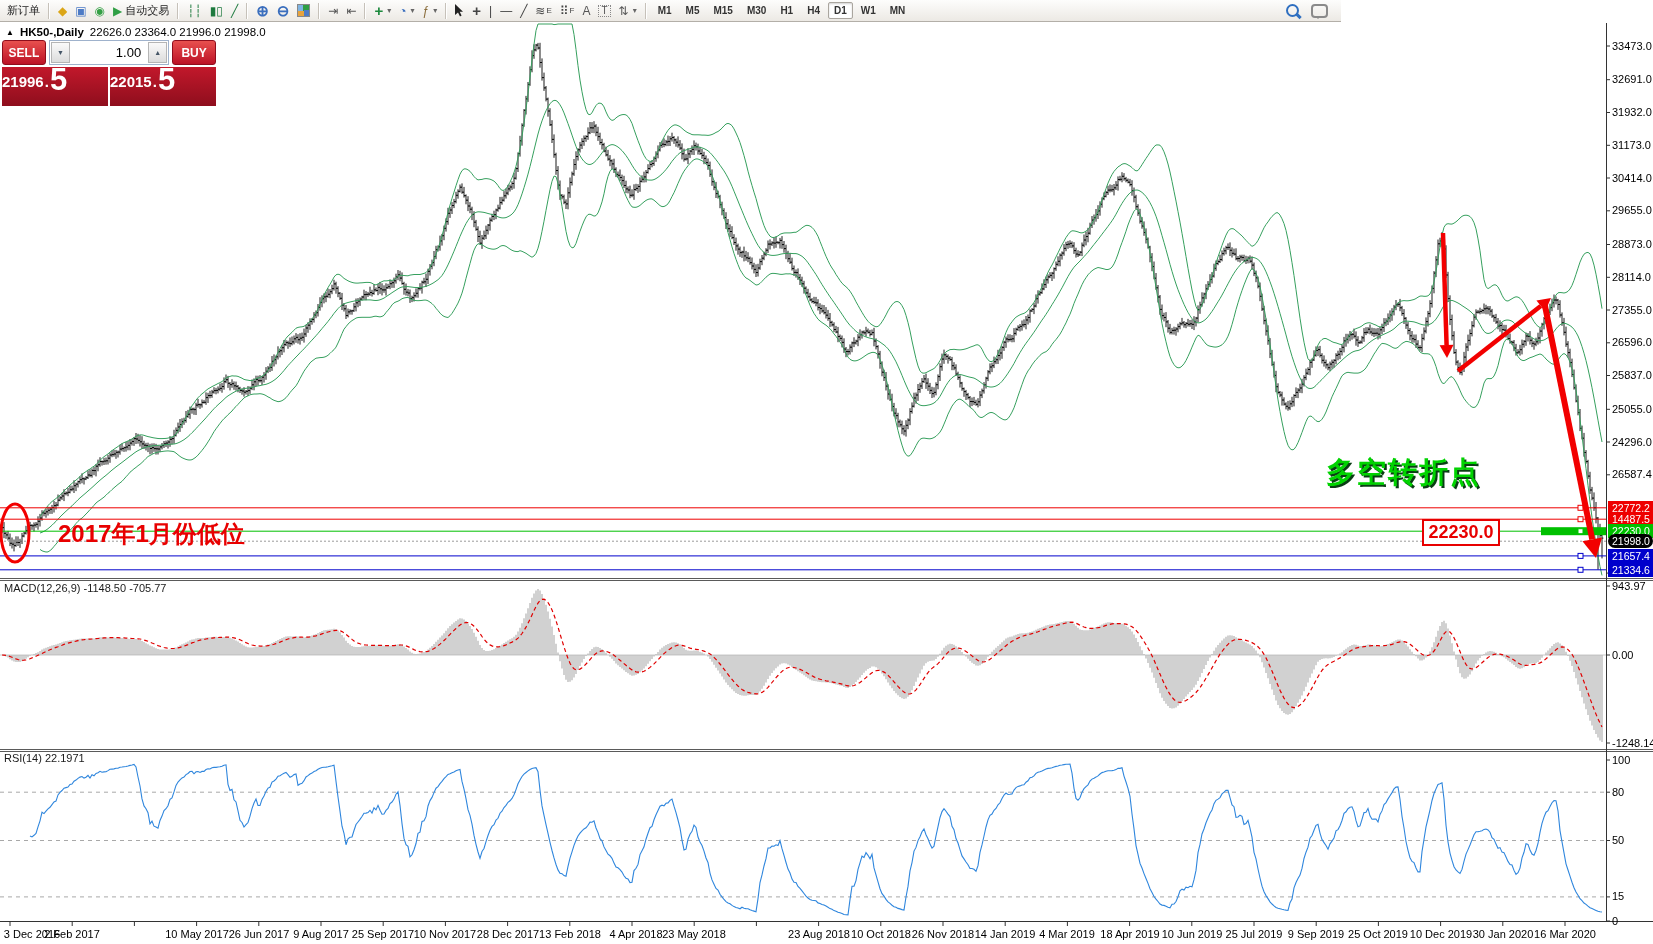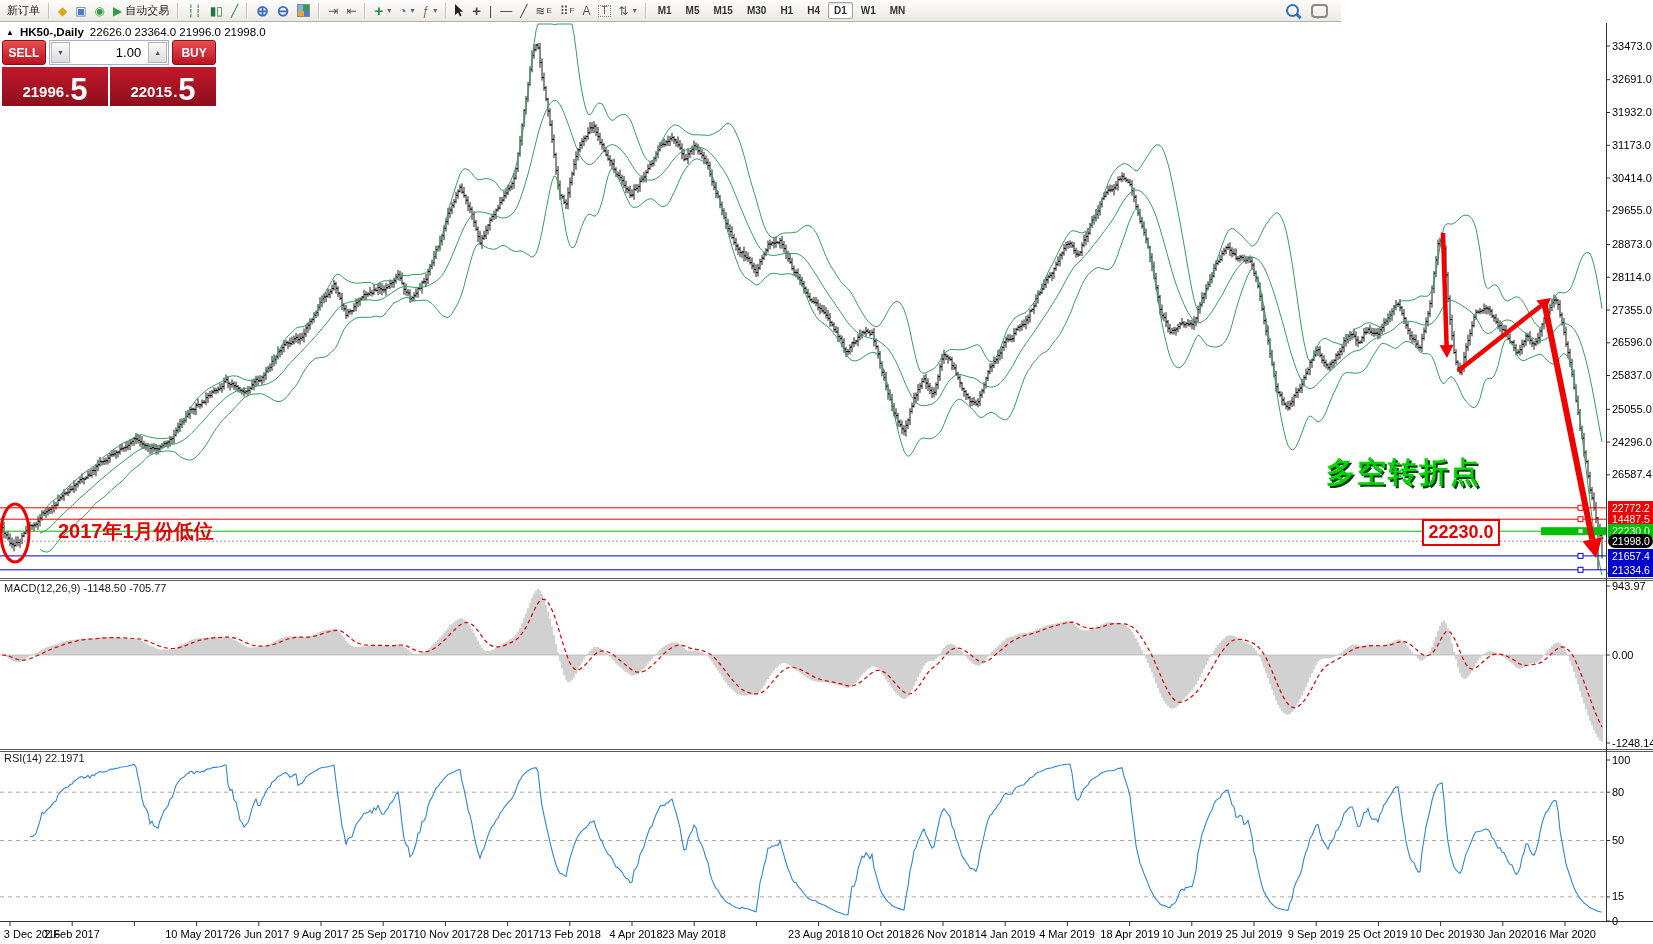--- a/index.html
+++ b/index.html
@@ -41,26 +41,26 @@
   .panel{position:absolute;top:17px;left:2px;width:214px;}
   .p-top{display:flex;gap:3px;height:25px;text-align:right;}
   .pbtn{width:46px;background:linear-gradient(#e8504e,#bc1226);border:1px solid #8e0d1c;border-radius:3px;
     color:#fff;font-weight:bold;font-size:12px;display:flex;align-items:center;justify-content:center;}
   .vol{flex:1;display:flex;border:1px solid #9fb2cc;background:#fff;}
   .spin{width:17px;display:flex;align-items:center;justify-content:center;font-size:7px;color:#456;
     background:linear-gradient(#fafafa,#dcdcdc);border:1px solid #b5b5b5;margin:1px;}
   .vval{flex:1;font-size:13px;color:#000;display:flex;align-items:center;justify-content:flex-end;padding-right:6px;margin-left:45px;}
   .p-prices{display:flex;gap:2px;margin-top:2px;height:39px;}
   .pprice{background:linear-gradient(#c2182b,#8e0e1d);color:#fff;flex:1;display:flex;align-items:flex-end;
-    justify-content:center;padding-bottom:3px;}
+    padding-bottom:13px;}
   .pprice .sm{font-size:15px;font-weight:bold;margin-bottom:3px;}
   .pprice .dot{font-size:15px;font-weight:bold;margin:0 1px 3px 1px;}
   .pprice .bg5{font-size:31px;font-weight:bold;line-height:.85;}
   
-  .ann-red{position:absolute;left:58px;top:495px;font-size:20px;font-weight:bold;color:#e80000;white-space:nowrap;}
+  .ann-red{position:absolute;left:58px;top:495px;font-size:24px;font-weight:bold;color:#e80000;white-space:nowrap;}
   .ann-green{position:absolute;left:1326px;top:430px;font-size:29px;font-weight:bold;color:#00d300;
     text-shadow:2px 2px 0 #0a3d14;white-space:nowrap;letter-spacing:2px;}
   .lvl-box{position:absolute;left:1422px;top:496px;width:74px;height:23px;border:2px solid #e80000;
     color:#e80000;font-size:18px;font-weight:bold;display:flex;align-items:center;justify-content:center;background:#fff;}
 </style>
 </head>
 <body>
 
 <div class="toolbar">
   <div class="tb-icons" id="tb-icons">

